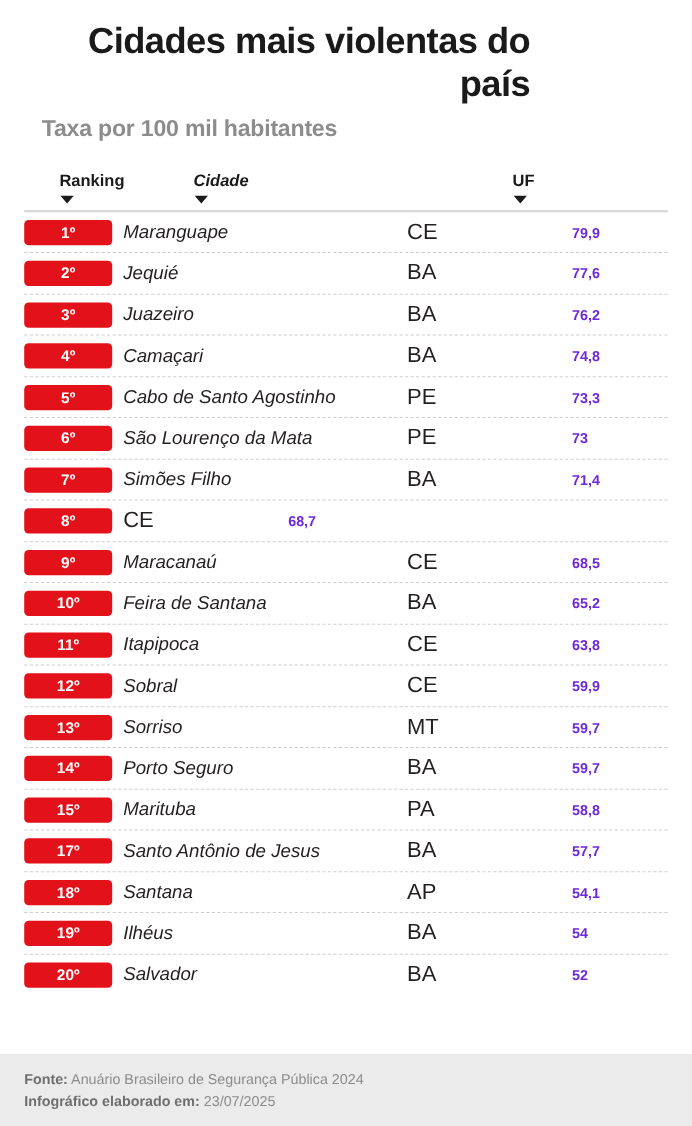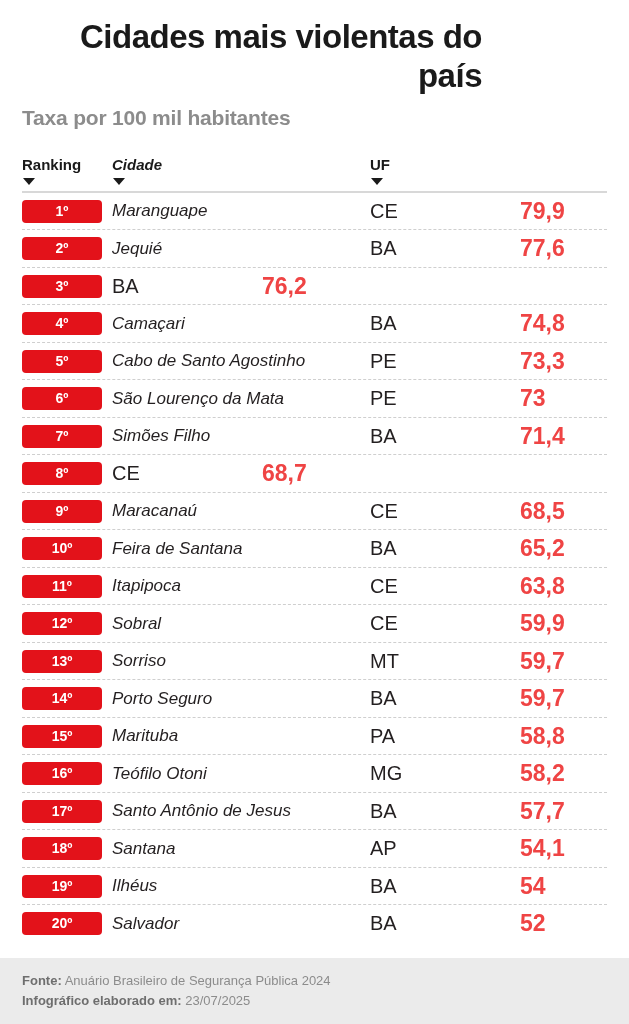--- a/index.html
+++ b/index.html
@@ -29,21 +29,21 @@
     color: #1a1a1a;
     padding-top: 18px;
     margin: 0;
     max-width: 460px;
     text-align: right;
   }
   .subtitle {
     font-size: 21px;
     font-weight: bold;
     color: #8c8c8c;
-    margin: 10px 0 0 0;
+    margin: 10px 0 0 16px;
     letter-spacing: -0.2px;
   }
   .table {
     margin-top: 26px;
   }
   .head-row {
     display: flex;
     align-items: flex-start;
     padding-bottom: 4px;
   }
@@ -51,20 +51,21 @@
   .col-city { width: 258px; flex: 0 0 258px; font-style: italic; }
   .col-uf   { width: 150px; flex: 0 0 150px; }
   .col-taxa { width: 86px; flex: 0 0 86px; }
 
   .head-cell {
     font-size: 15px;
     font-weight: bold;
     color: #1a1a1a;
     position: relative;
     padding-bottom: 14px;
+    margin-left: 32px;
   }
   .head-cell .caret {
     position: absolute;
     left: 1px;
     bottom: 2px;
     width: 0;
     height: 0;
     border-left: 6px solid transparent;
     border-right: 6px solid transparent;
     border-top: 7px solid #1a1a1a;
@@ -97,23 +98,23 @@
   }
   .city {
     font-size: 17px;
     color: #231f20;
   }
   .uf {
     font-size: 20px;
     color: #231f20;
   }
   .taxa {
-    font-size: 23px;
-    font-weight: bold;
-    color: #ef4444;
+    font-size: 13px;
+    font-weight: bold;
+    color: #6d28d9;
   }
   .footer {
     position: absolute;
     left: 0;
     right: 0;
     bottom: 0;
     background: #ebebeb;
     padding: 13px 22px 14px 22px;
     box-sizing: border-box;
   }
@@ -161,20 +162,21 @@
           <div class="col-taxa taxa">79,9</div>
         </div>
         <div class="row">
           <div class="col-rank"><span class="badge">2º</span></div>
           <div class="col-city city">Jequié</div>
           <div class="col-uf uf">BA</div>
           <div class="col-taxa taxa">77,6</div>
         </div>
         <div class="row">
           <div class="col-rank"><span class="badge">3º</span></div>
+          <div class="col-city city">Juazeiro</div>
           <div class="col-uf uf">BA</div>
           <div class="col-taxa taxa">76,2</div>
         </div>
         <div class="row">
           <div class="col-rank"><span class="badge">4º</span></div>
           <div class="col-city city">Camaçari</div>
           <div class="col-uf uf">BA</div>
           <div class="col-taxa taxa">74,8</div>
         </div>
         <div class="row">
@@ -234,26 +236,20 @@
           <div class="col-rank"><span class="badge">14º</span></div>
           <div class="col-city city">Porto Seguro</div>
           <div class="col-uf uf">BA</div>
           <div class="col-taxa taxa">59,7</div>
         </div>
         <div class="row">
           <div class="col-rank"><span class="badge">15º</span></div>
           <div class="col-city city">Marituba</div>
           <div class="col-uf uf">PA</div>
           <div class="col-taxa taxa">58,8</div>
-        </div>
-        <div class="row">
-          <div class="col-rank"><span class="badge">16º</span></div>
-          <div class="col-city city">Teófilo Otoni</div>
-          <div class="col-uf uf">MG</div>
-          <div class="col-taxa taxa">58,2</div>
         </div>
         <div class="row">
           <div class="col-rank"><span class="badge">17º</span></div>
           <div class="col-city city">Santo Antônio de Jesus</div>
           <div class="col-uf uf">BA</div>
           <div class="col-taxa taxa">57,7</div>
         </div>
         <div class="row">
           <div class="col-rank"><span class="badge">18º</span></div>
           <div class="col-city city">Santana</div>

